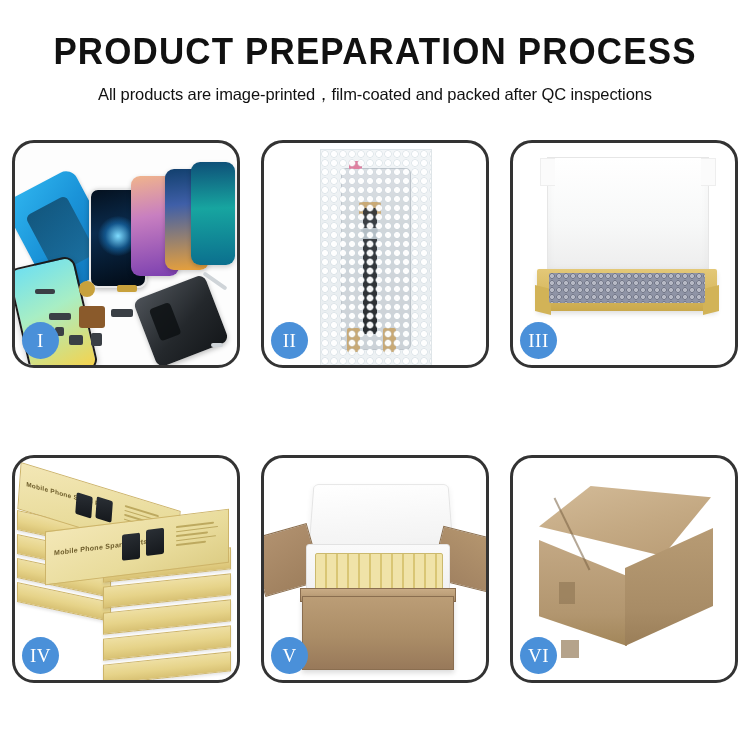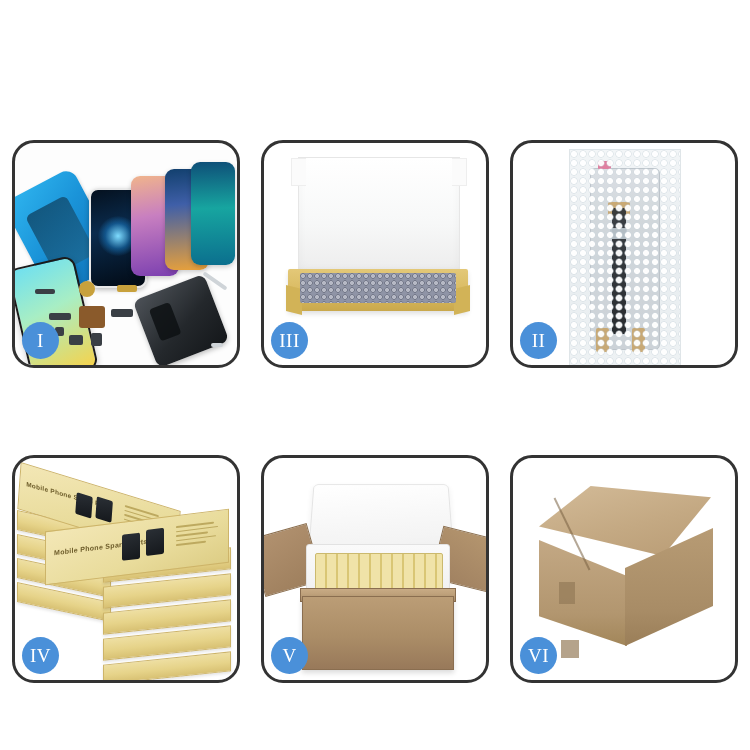--- a/index.html
+++ b/index.html
@@ -305,20 +305,24 @@
   .ctape2{
     position:absolute;left:48px;top:182px;width:18px;height:18px;
     background:rgba(150,124,90,.7);
   }
 </style>
 </head>
 <body>
 
 <div class="page">
 
+  <div class="header">
+    <div class="title">PRODUCT PREPARATION PROCESS</div>
+    <div class="subtitle">All products are image-printed，film-coated and packed after QC inspections</div>
+  </div>
 
   <div class="grid">
 
     <div class="panel p1">
       <div class="scene">
         <div class="phone ph-film"></div>
         <div class="phone ph-black"></div>
         <div class="phone ph-purple"></div>
         <div class="phone ph-orange"></div>
         <div class="phone ph-teal"></div>
@@ -334,48 +338,48 @@
         <div class="part" style="left:40px;top:184px;width:9px;height:9px;"></div>
         <div class="part part-light" style="left:30px;top:196px;width:8px;height:14px;"></div>
         <div class="part" style="left:54px;top:192px;width:14px;height:10px;"></div>
         <div class="part" style="left:76px;top:190px;width:11px;height:13px;"></div>
         <div class="part part-light" style="left:196px;top:200px;width:12px;height:4px;border-radius:2px;"></div>
         <div class="part part-light" style="left:186px;top:136px;width:28px;height:4px;transform:rotate(35deg);"></div>
       </div>
       <div class="badge">I</div>
     </div>
 
-    <div class="panel p3">
-      <div class="scene">
-        <div class="foamlid"></div>
-        <div class="boxtray">
-          <div class="trayflapL"></div>
-          <div class="trayflapR"></div>
-          <div class="grayfoam"></div>
-        </div>
-      </div>
-      <div class="badge">III</div>
-    </div>
-
     <div class="panel p2">
       <div class="scene">
         <div class="bubblebag">
           <div class="lcd"></div>
           <div class="flex-pad"></div>
           <div class="flex"></div>
           <div class="flex-tab"></div>
           <div class="conn conn-l"></div>
           <div class="conn conn-r"></div>
           <div class="pinklabel"></div>
           <div class="bubbles"></div>
         </div>
       </div>
       <div class="badge">II</div>
     </div>
 
+    <div class="panel p3">
+      <div class="scene">
+        <div class="foamlid"></div>
+        <div class="boxtray">
+          <div class="trayflapL"></div>
+          <div class="trayflapR"></div>
+          <div class="grayfoam"></div>
+        </div>
+      </div>
+      <div class="badge">III</div>
+    </div>
+
     <div class="panel p4">
       <div class="scene stack">
 
         <div class="kbox" style="left:2px;top:62px;width:92px;height:18px;transform:skewY(12deg);"></div>
         <div class="kbox" style="left:2px;top:86px;width:92px;height:18px;transform:skewY(12deg);"></div>
         <div class="kbox" style="left:2px;top:110px;width:92px;height:18px;transform:skewY(12deg);"></div>
         <div class="kbox" style="left:2px;top:134px;width:92px;height:18px;transform:skewY(12deg);"></div>
 
         <div class="kbox" style="left:88px;top:96px;width:126px;height:20px;transform:skewY(-6deg);"></div>
         <div class="kbox" style="left:88px;top:122px;width:126px;height:20px;transform:skewY(-6deg);"></div>

